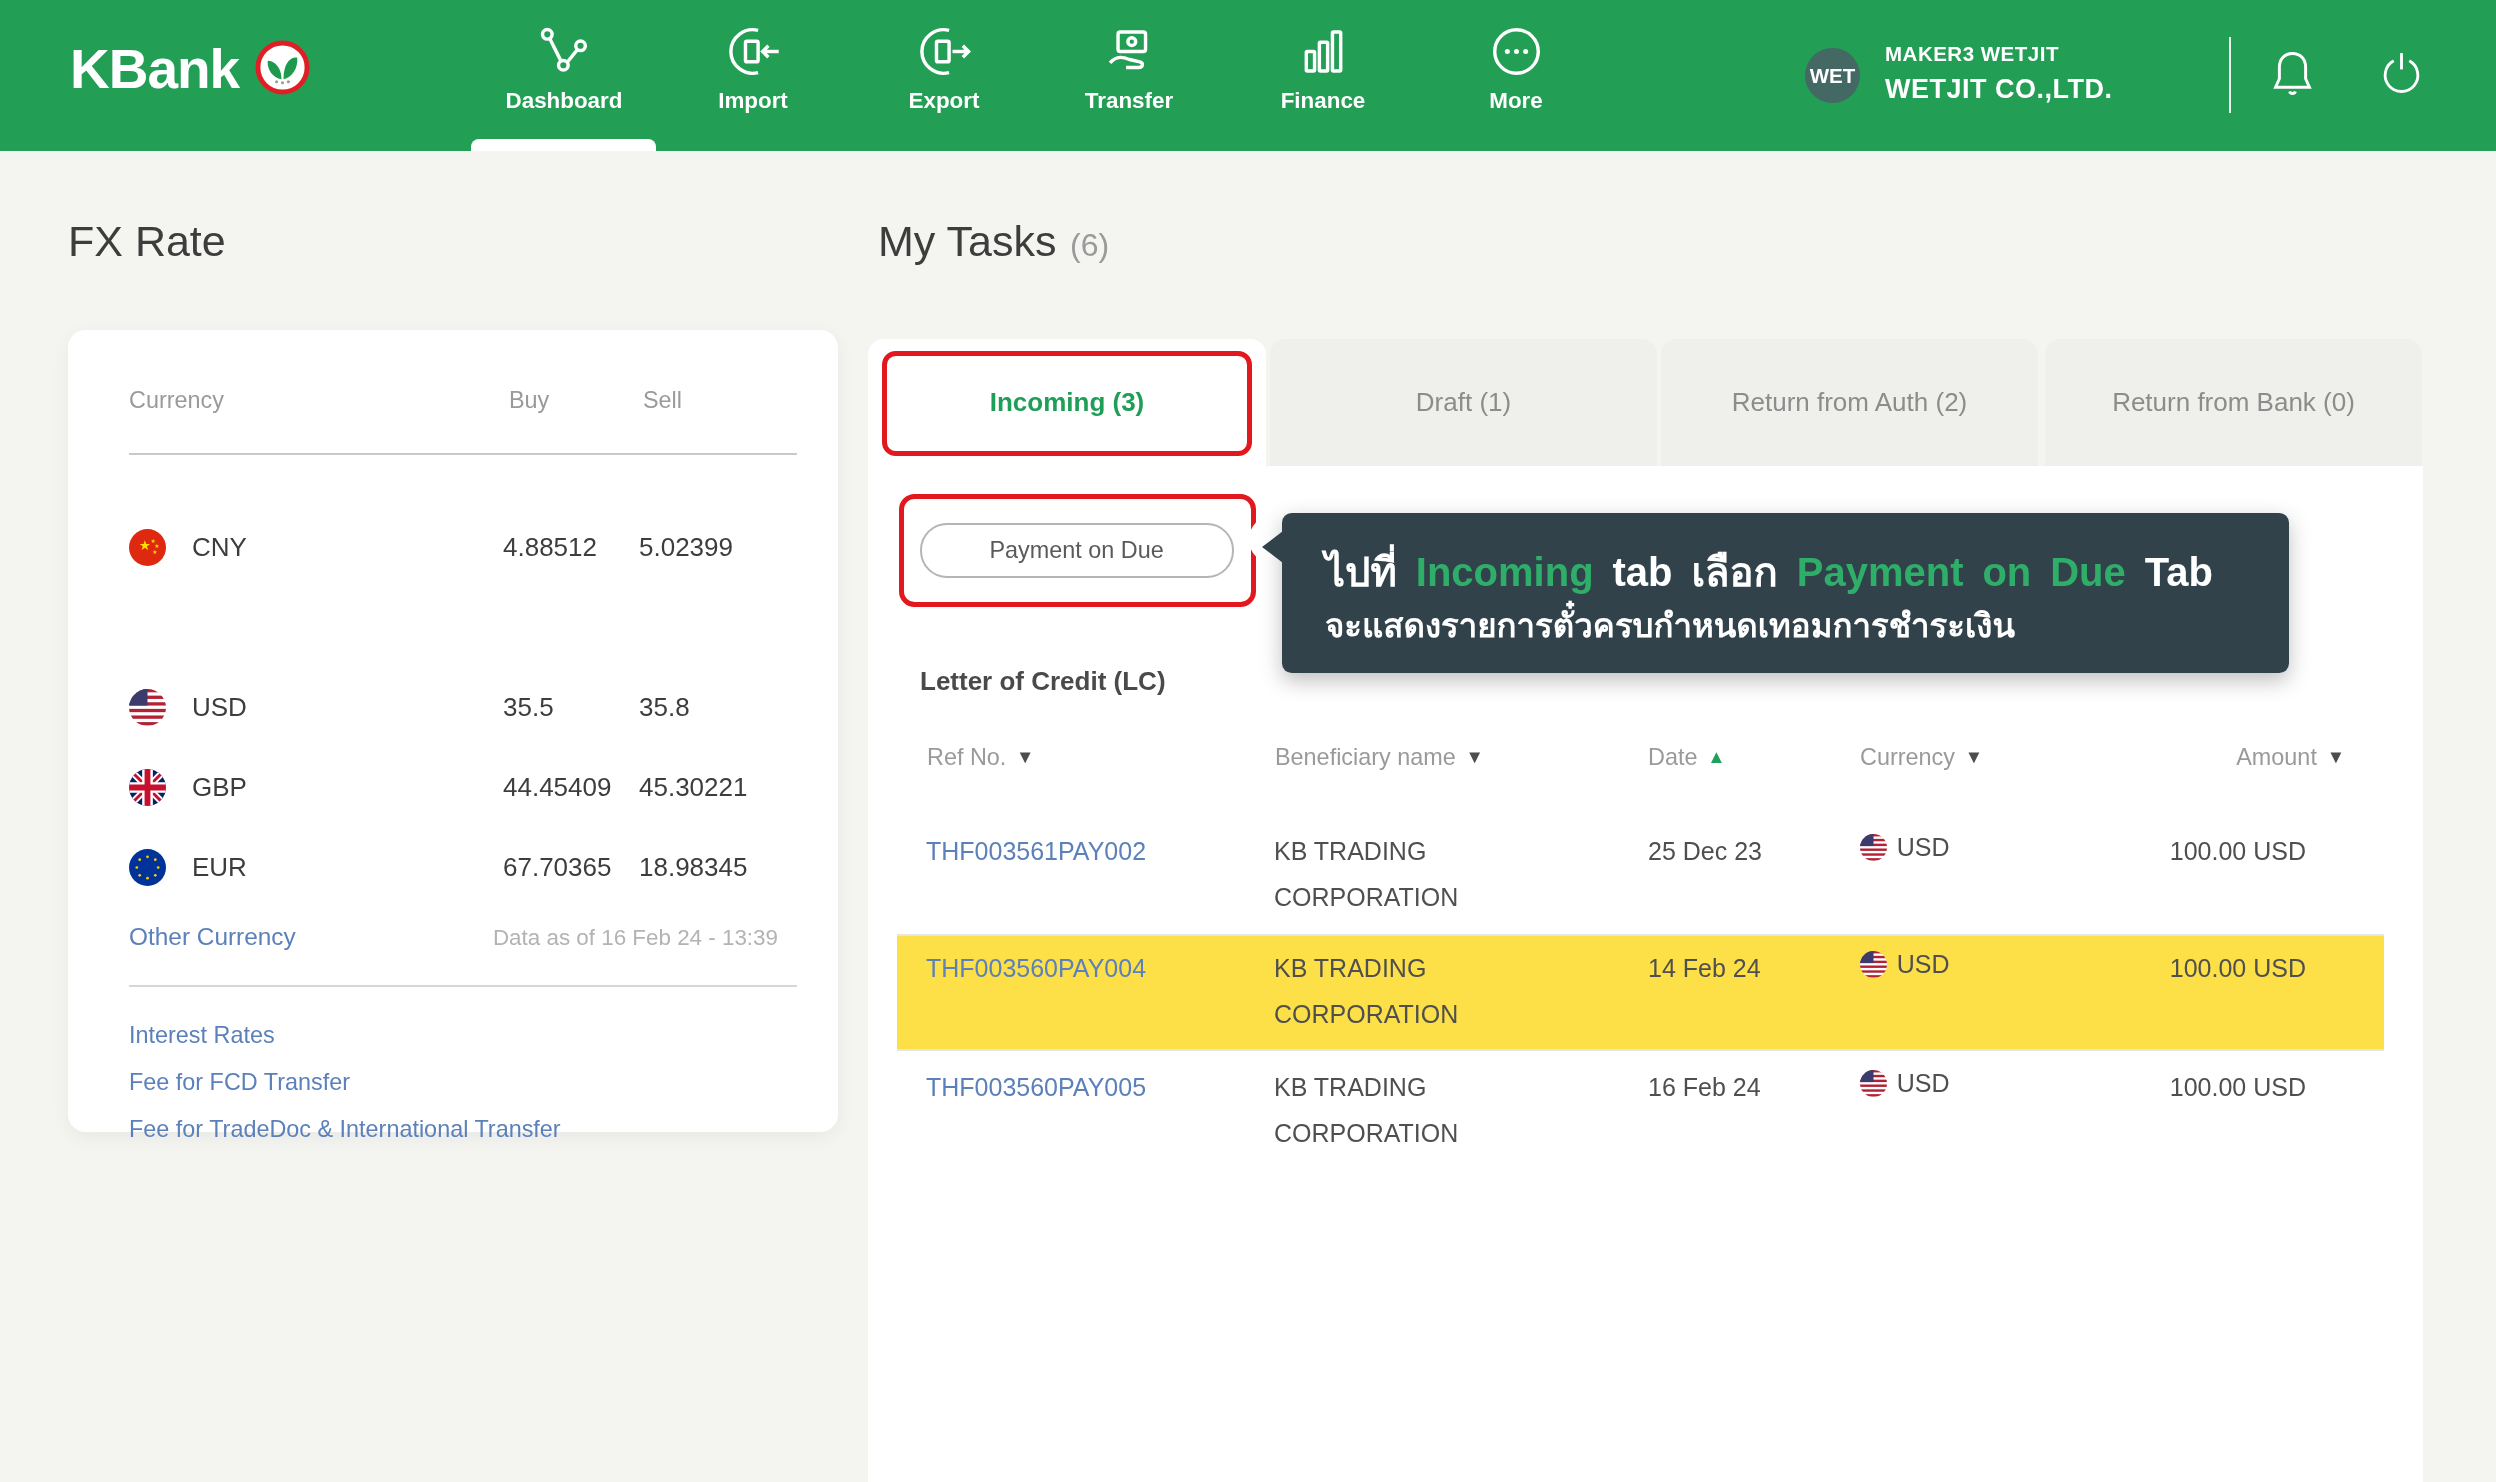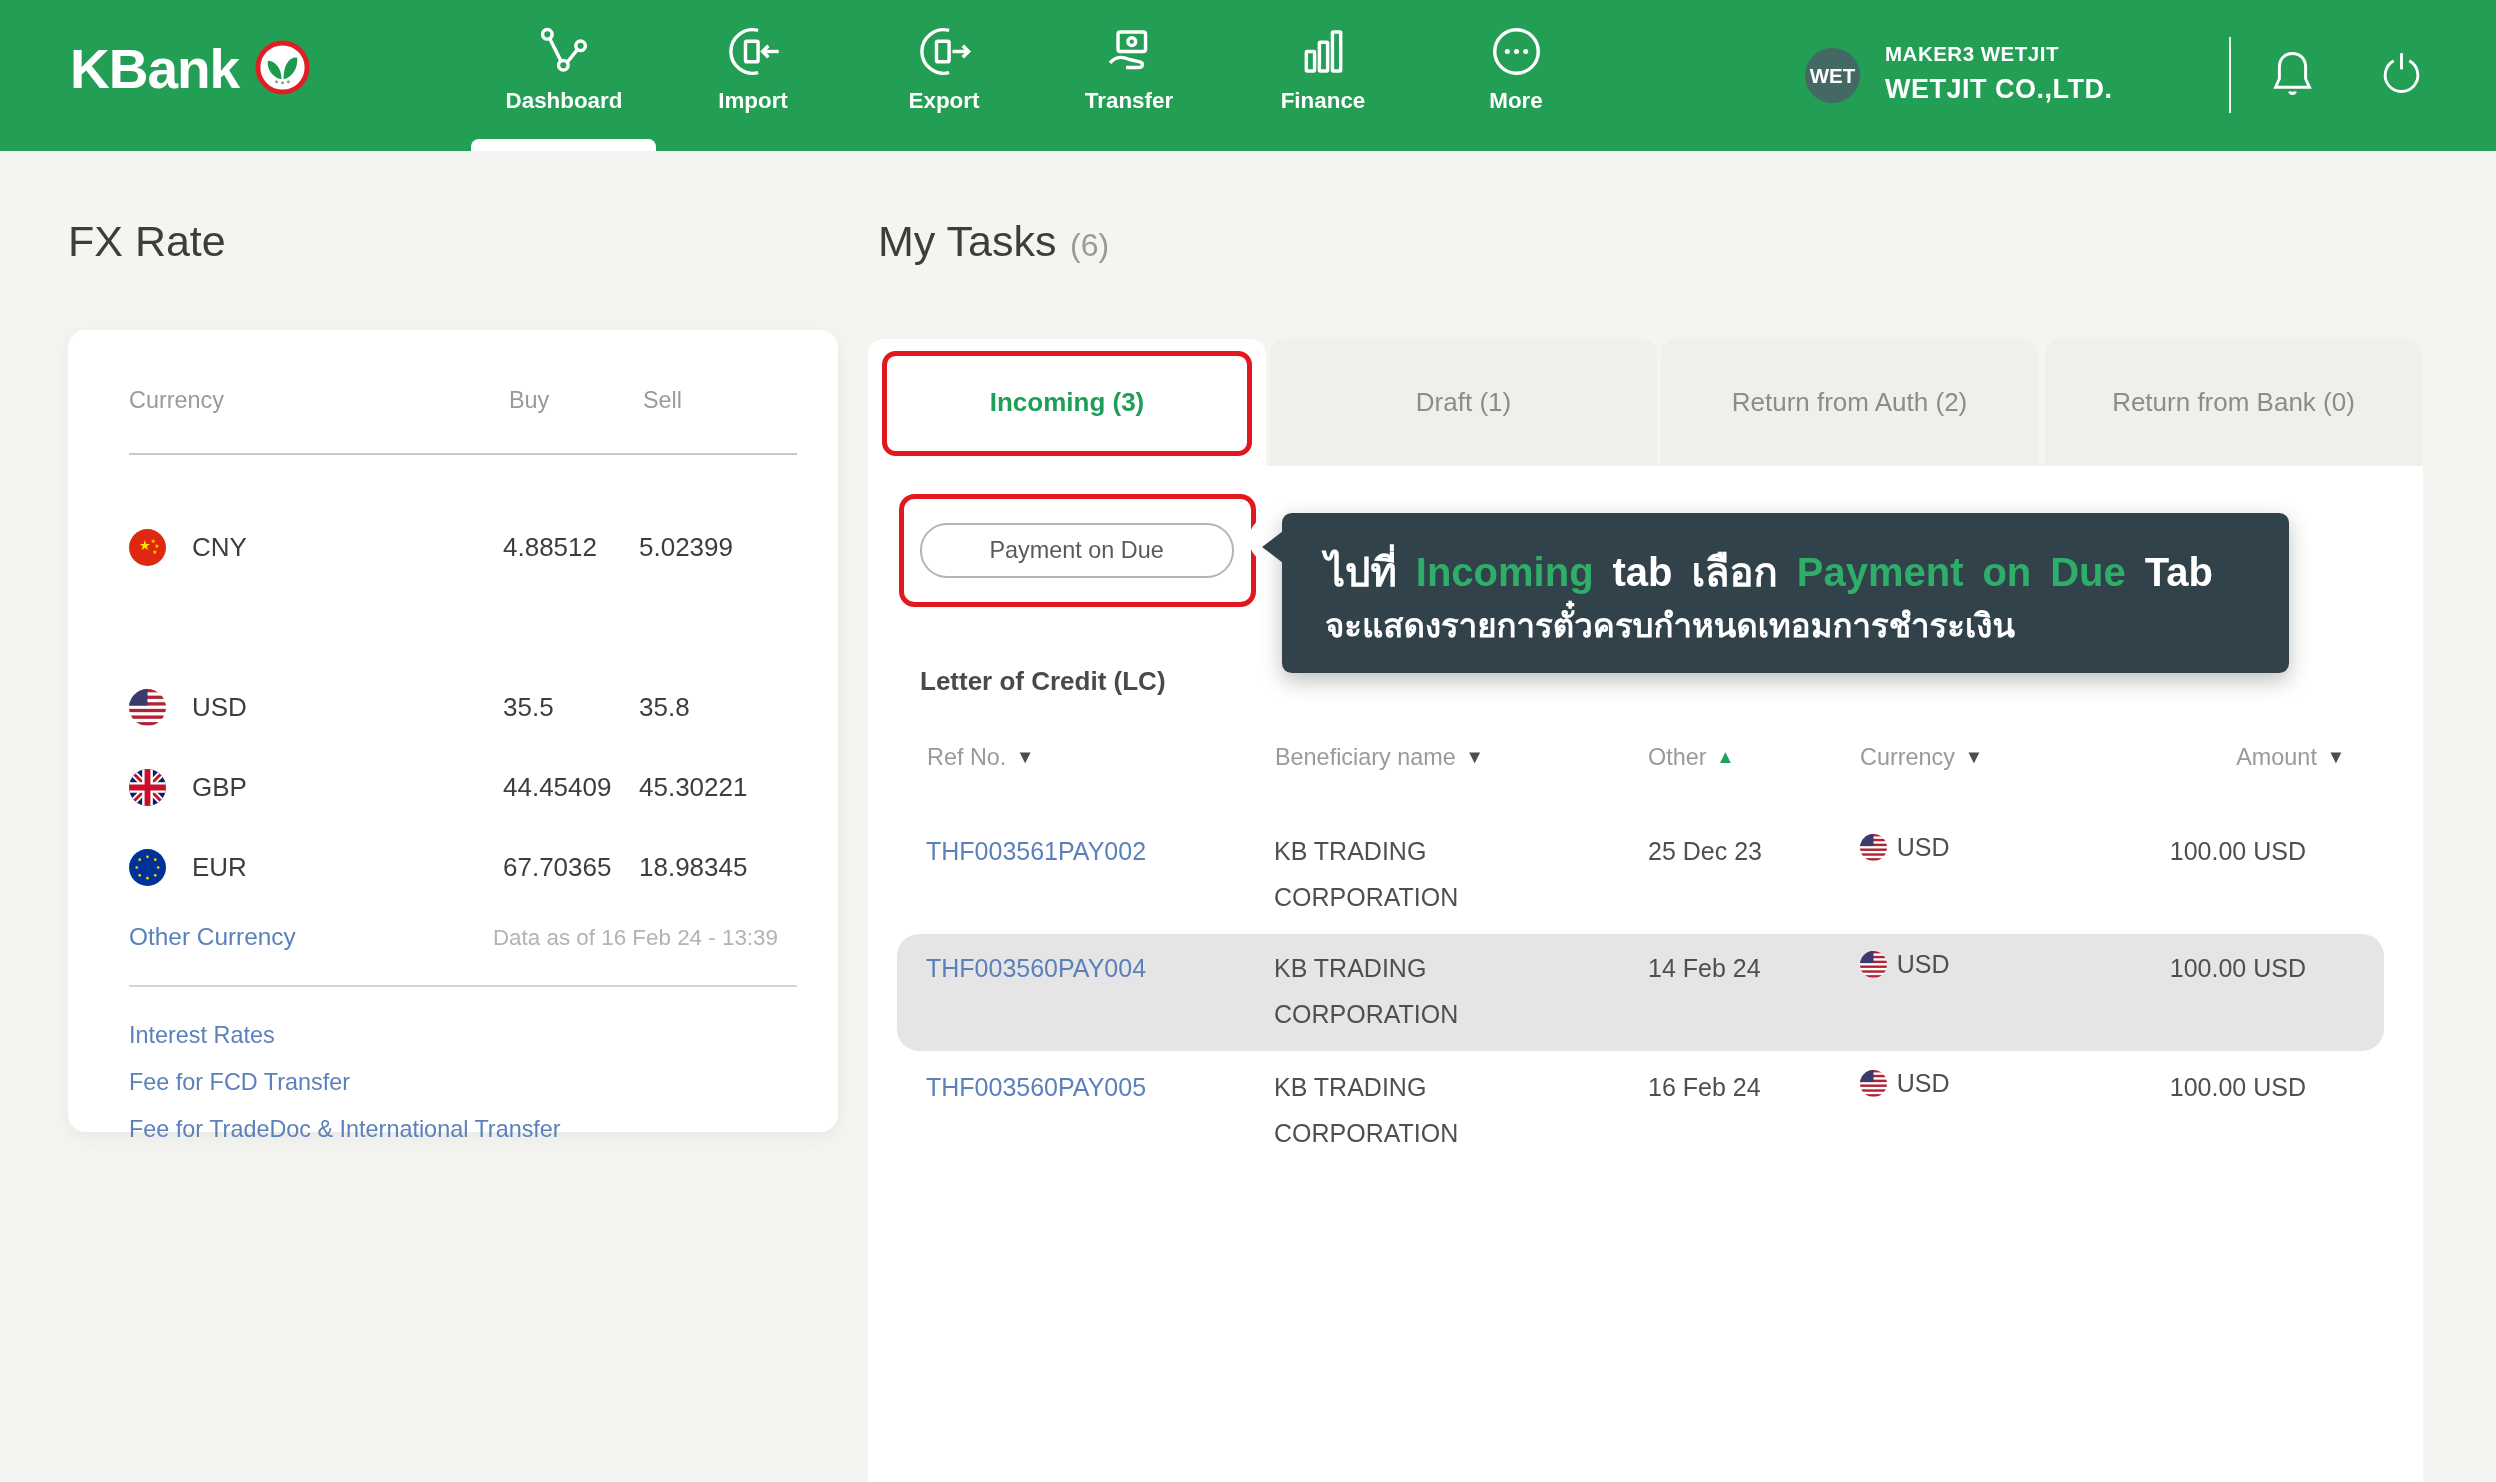--- a/index.html
+++ b/index.html
@@ -73,21 +73,21 @@
   .tt-line2 { position:absolute; left:43px; top:86px; font-size:33px; font-weight:bold; color:#fff; }
   .tt-green { color:#2fae6a; }
 
   .lc-title { position:absolute; left:52px; top:200px; font-size:26px; font-weight:bold; color:#4a4a4a; }
 
   .lc-head { position:absolute; top:278px; font-size:23.4px; color:#9a9a9a; white-space:nowrap; }
   .sort-desc { display:inline-block; margin-left:9.8px; color:#4d4d4d; font-size:18.5px; transform:translateY(-2px); }
   .sort-asc  { display:inline-block; margin-left:9.8px; color:#21a05b; font-size:18.5px; transform:translateY(-2px); }
 
   .lc-row { position:absolute; left:29px; width:1487px; height:117px; }
-  .lc-row.striped { background:#e5e5e5; border-top:2px solid #e5e5e3; border-bottom:2px solid #e5e5e3;border-radius:22px; }
+  .lc-row.striped { background:#fde047; border-top:2px solid #e5e5e3; border-bottom:2px solid #e5e5e3; }
   .lc-ref   { position:absolute; left:29px; top:17.6px; font-size:25px; color:#5b80ba; cursor:pointer; }
   .lc-name1 { position:absolute; left:377px; top:17.6px; font-size:25px; color:#4f4f4f; }
   .lc-name2 { position:absolute; left:377px; top:64px; font-size:25px; color:#4f4f4f; }
   .lc-date  { position:absolute; left:751px; top:17.6px; font-size:25px; color:#4f4f4f; }
   .lc-cur   { position:absolute; left:963px; top:13.7px; font-size:25px; color:#4f4f4f; display:flex; align-items:center; gap:9.8px; }
   .lc-amt   { position:absolute; right:78px; top:17.6px; font-size:25px; color:#4f4f4f; }
 </style>
 </head>
 <body>
 
@@ -335,21 +335,21 @@
 
   <div class="lc-title">Letter of Credit (LC)</div>
 
   <div class="lc-head" style="left:59px;">
     <span>Ref No.</span><span class="sort-desc">▼</span>
   </div>
   <div class="lc-head" style="left:407px;">
     <span>Beneficiary name</span><span class="sort-desc">▼</span>
   </div>
   <div class="lc-head" style="left:780px;">
-    <span>Other</span><span class="sort-asc">▲</span>
+    <span>Date</span><span class="sort-asc">▲</span>
   </div>
   <div class="lc-head" style="left:992px;">
     <span>Currency</span><span class="sort-desc">▼</span>
   </div>
   <div class="lc-head" style="right:78px;">
     <span>Amount</span><span class="sort-desc">▼</span>
   </div>
 
   <div class="lc-row" style="top:353px;">
     <span class="lc-ref">THF003561PAY002</span>

